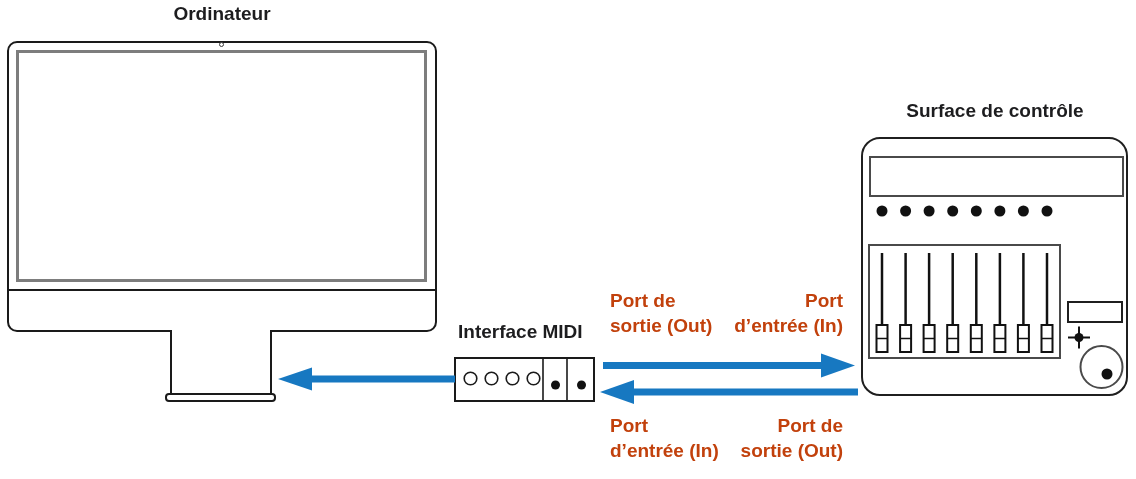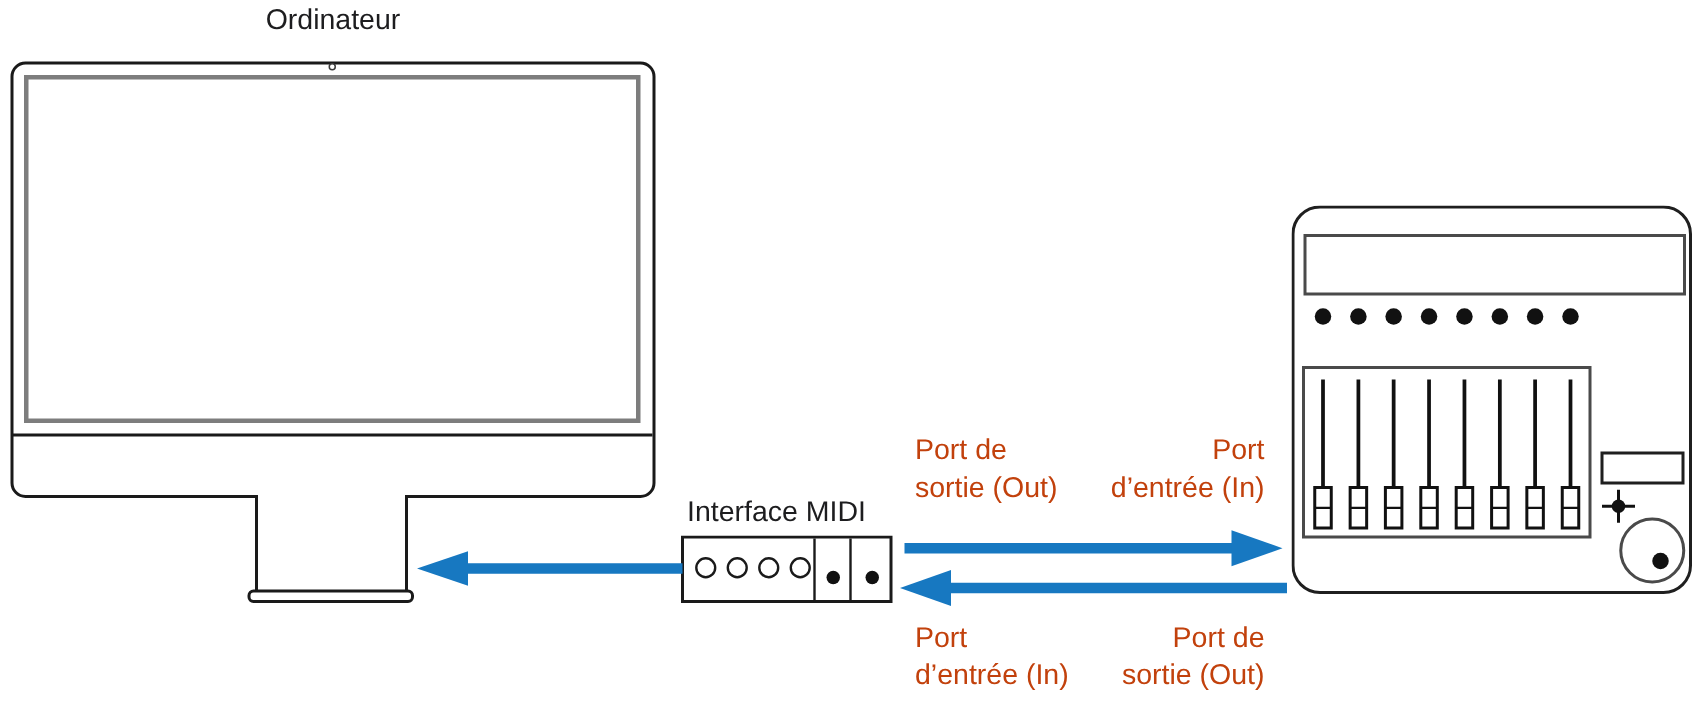--- a/index.html
+++ b/index.html
@@ -4,20 +4,21 @@
 <style>
   html, body { margin: 0; padding: 0; background: #ffffff; }
   .canvas {
     position: relative;
     width: 1136px;
     height: 479px;
     background: #ffffff;
     font-family: "Liberation Sans", "DejaVu Sans", sans-serif;
     color: #1d1d1f;
     overflow: hidden;
+    font-weight: bold;
   }
   .device-label {
     position: absolute;
     font-size: 19px;
     line-height: 22px;
     color: #1d1d1f;
     white-space: nowrap;
   }
   .center-text { text-align: center; }
   
@@ -94,36 +95,37 @@
 
   <div>
     <div class="computer-body"></div>
     <div class="computer-screen"></div>
     <div class="camera-dot"></div>
     <div class="chin-line"></div>
     <div class="stand-neck"></div>
     <div class="stand-base"></div>
   </div>
 
-  <div class="device-label" style="left:458px; top:331px;">Interface MIDI</div>
+  <div class="device-label" style="left:458px; top:321px;">Interface MIDI</div>
 
   <svg class="midi-svg" width="142" height="46" viewBox="0 0 142 46">
     <rect x="1" y="1" width="139" height="43" fill="#ffffff" stroke="#1a1a1a" stroke-width="2"></rect>
     <g stroke="#1a1a1a" stroke-width="1.6" fill="none">
       <circle cx="16.5" cy="21.5" r="6.3"></circle>
       <circle cx="37.5" cy="21.5" r="6.3"></circle>
       <circle cx="58.5" cy="21.5" r="6.3"></circle>
       <circle cx="79.5" cy="21.5" r="6.3"></circle>
     </g>
     <line x1="89" y1="2" x2="89" y2="44" stroke="#1a1a1a" stroke-width="1.6"></line>
     <line x1="113" y1="2" x2="113" y2="44" stroke="#1a1a1a" stroke-width="1.6"></line>
     <circle cx="101.5" cy="28" r="4.5" fill="#111111"></circle>
     <circle cx="127.5" cy="28" r="4.5" fill="#111111"></circle>
   </svg>
 
+  <div class="device-label center-text" style="left:862px; top:100px; width:266px;">Surface de contrôle</div>
 
   <svg class="surface-svg" width="268" height="262" viewBox="0 0 268 262">
     <rect x="1" y="1" width="265" height="257" rx="18" fill="#ffffff" stroke="#1f1f1f" stroke-width="2"></rect>
     <rect x="9" y="20" width="253" height="39" fill="#ffffff" stroke="#4a4a4a" stroke-width="2"></rect>
     <g fill="#111111">
       <circle cx="21" cy="74" r="5.5"></circle>
       <circle cx="44.6" cy="74" r="5.5"></circle>
       <circle cx="68.1" cy="74" r="5.5"></circle>
       <circle cx="91.7" cy="74" r="5.5"></circle>
       <circle cx="115.3" cy="74" r="5.5"></circle>

